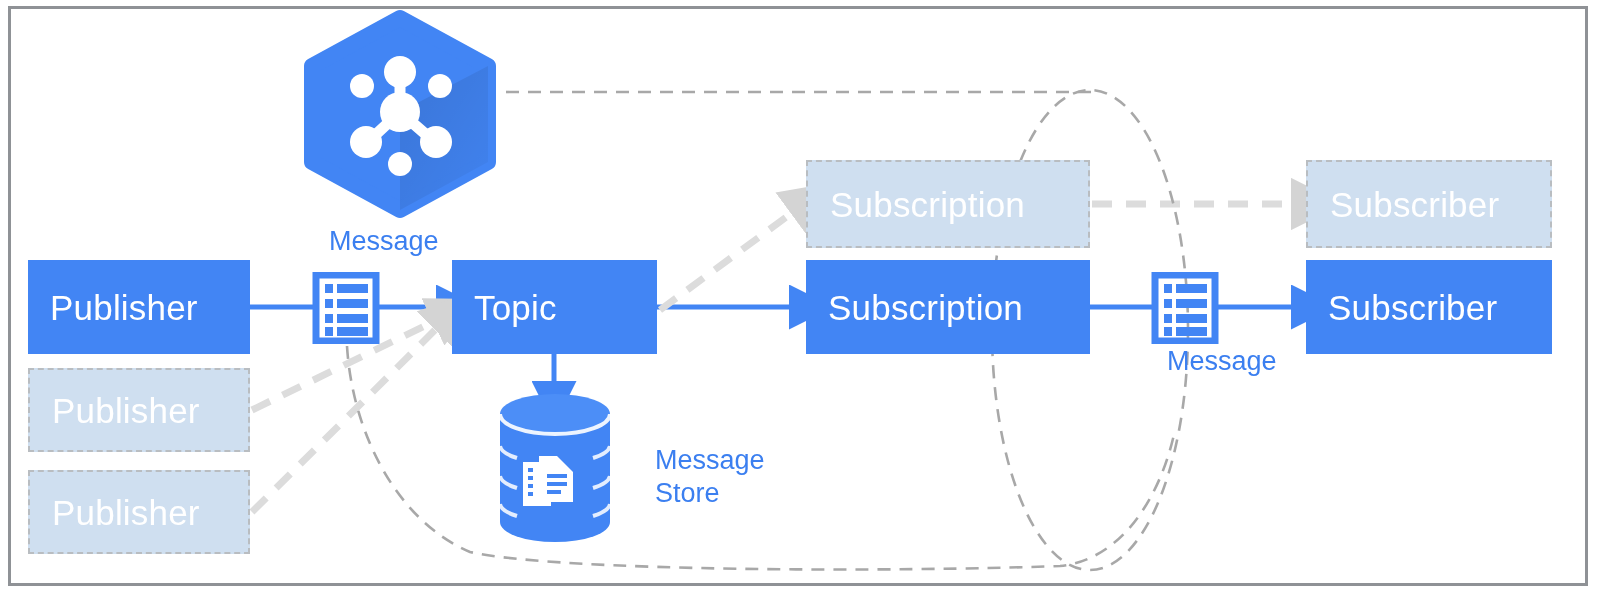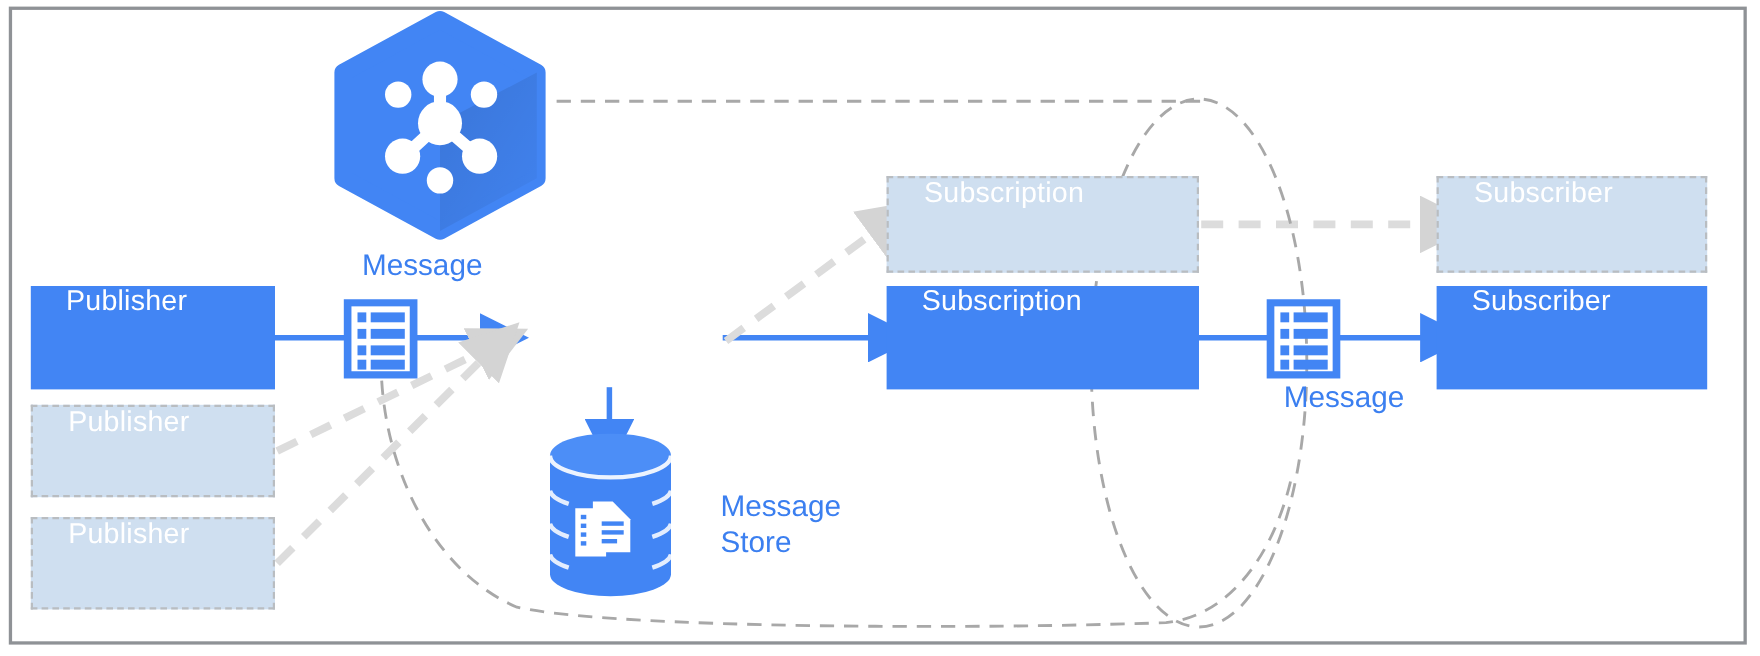--- a/index.html
+++ b/index.html
@@ -25,25 +25,25 @@
   svg#wires{
     position:absolute;left:0;top:0;
     width:1600px;height:596px;
     pointer-events:none;
   }
 
   .node{
     position:absolute;
     box-sizing:border-box;
     display:flex;
-    align-items:flex-start;
+    align-items:center;
     color:#ffffff;
-    font-size:26px;
+    font-size:35px;
     line-height:1;
-    padding-left:32px;
+    padding-left:22px;
     letter-spacing:0.2px;
   }
   .node.solid{ background:#4285F4; }
   .node.ghost{
     background:#cfdff0;
     border:2px dashed #b9bdc1;
     color:#ffffff;
   }
 
   .caption{
@@ -152,20 +152,23 @@
   </div>
 
   <div class="node ghost" style="left:28px;top:368px;width:222px;height:84px;">
     <span>Publisher</span>
   </div>
 
   <div class="node ghost" style="left:28px;top:470px;width:222px;height:84px;">
     <span>Publisher</span>
   </div>
 
+  <div class="node solid" style="left:452px;top:260px;width:205px;height:94px;">
+    <span>Topic</span>
+  </div>
 
   <div class="cyl" style="left:495px;top:394px;width:120px;height:150px;">
     <svg width="120" height="150" viewBox="0 0 120 150">
       <g>
         <path d="M5 20 L5 128 A55 20 0 0 0 115 128 L115 20 Z" fill="#4285F4"></path>
         <ellipse cx="60" cy="20" rx="55" ry="20" fill="#4c8ef7"></ellipse>
         <path d="M5 20 A55 20 0 0 0 115 20" fill="none" stroke="#ffffff" stroke-width="4" opacity="0.9"></path>
         <path d="M5 52 A55 18 0 0 0 22 64" fill="none" stroke="#ffffff" stroke-width="4" opacity="0.85"></path>
         <path d="M115 52 A55 18 0 0 1 98 64" fill="none" stroke="#ffffff" stroke-width="4" opacity="0.85"></path>
         <path d="M5 82 A55 18 0 0 0 22 94" fill="none" stroke="#ffffff" stroke-width="4" opacity="0.85"></path>

